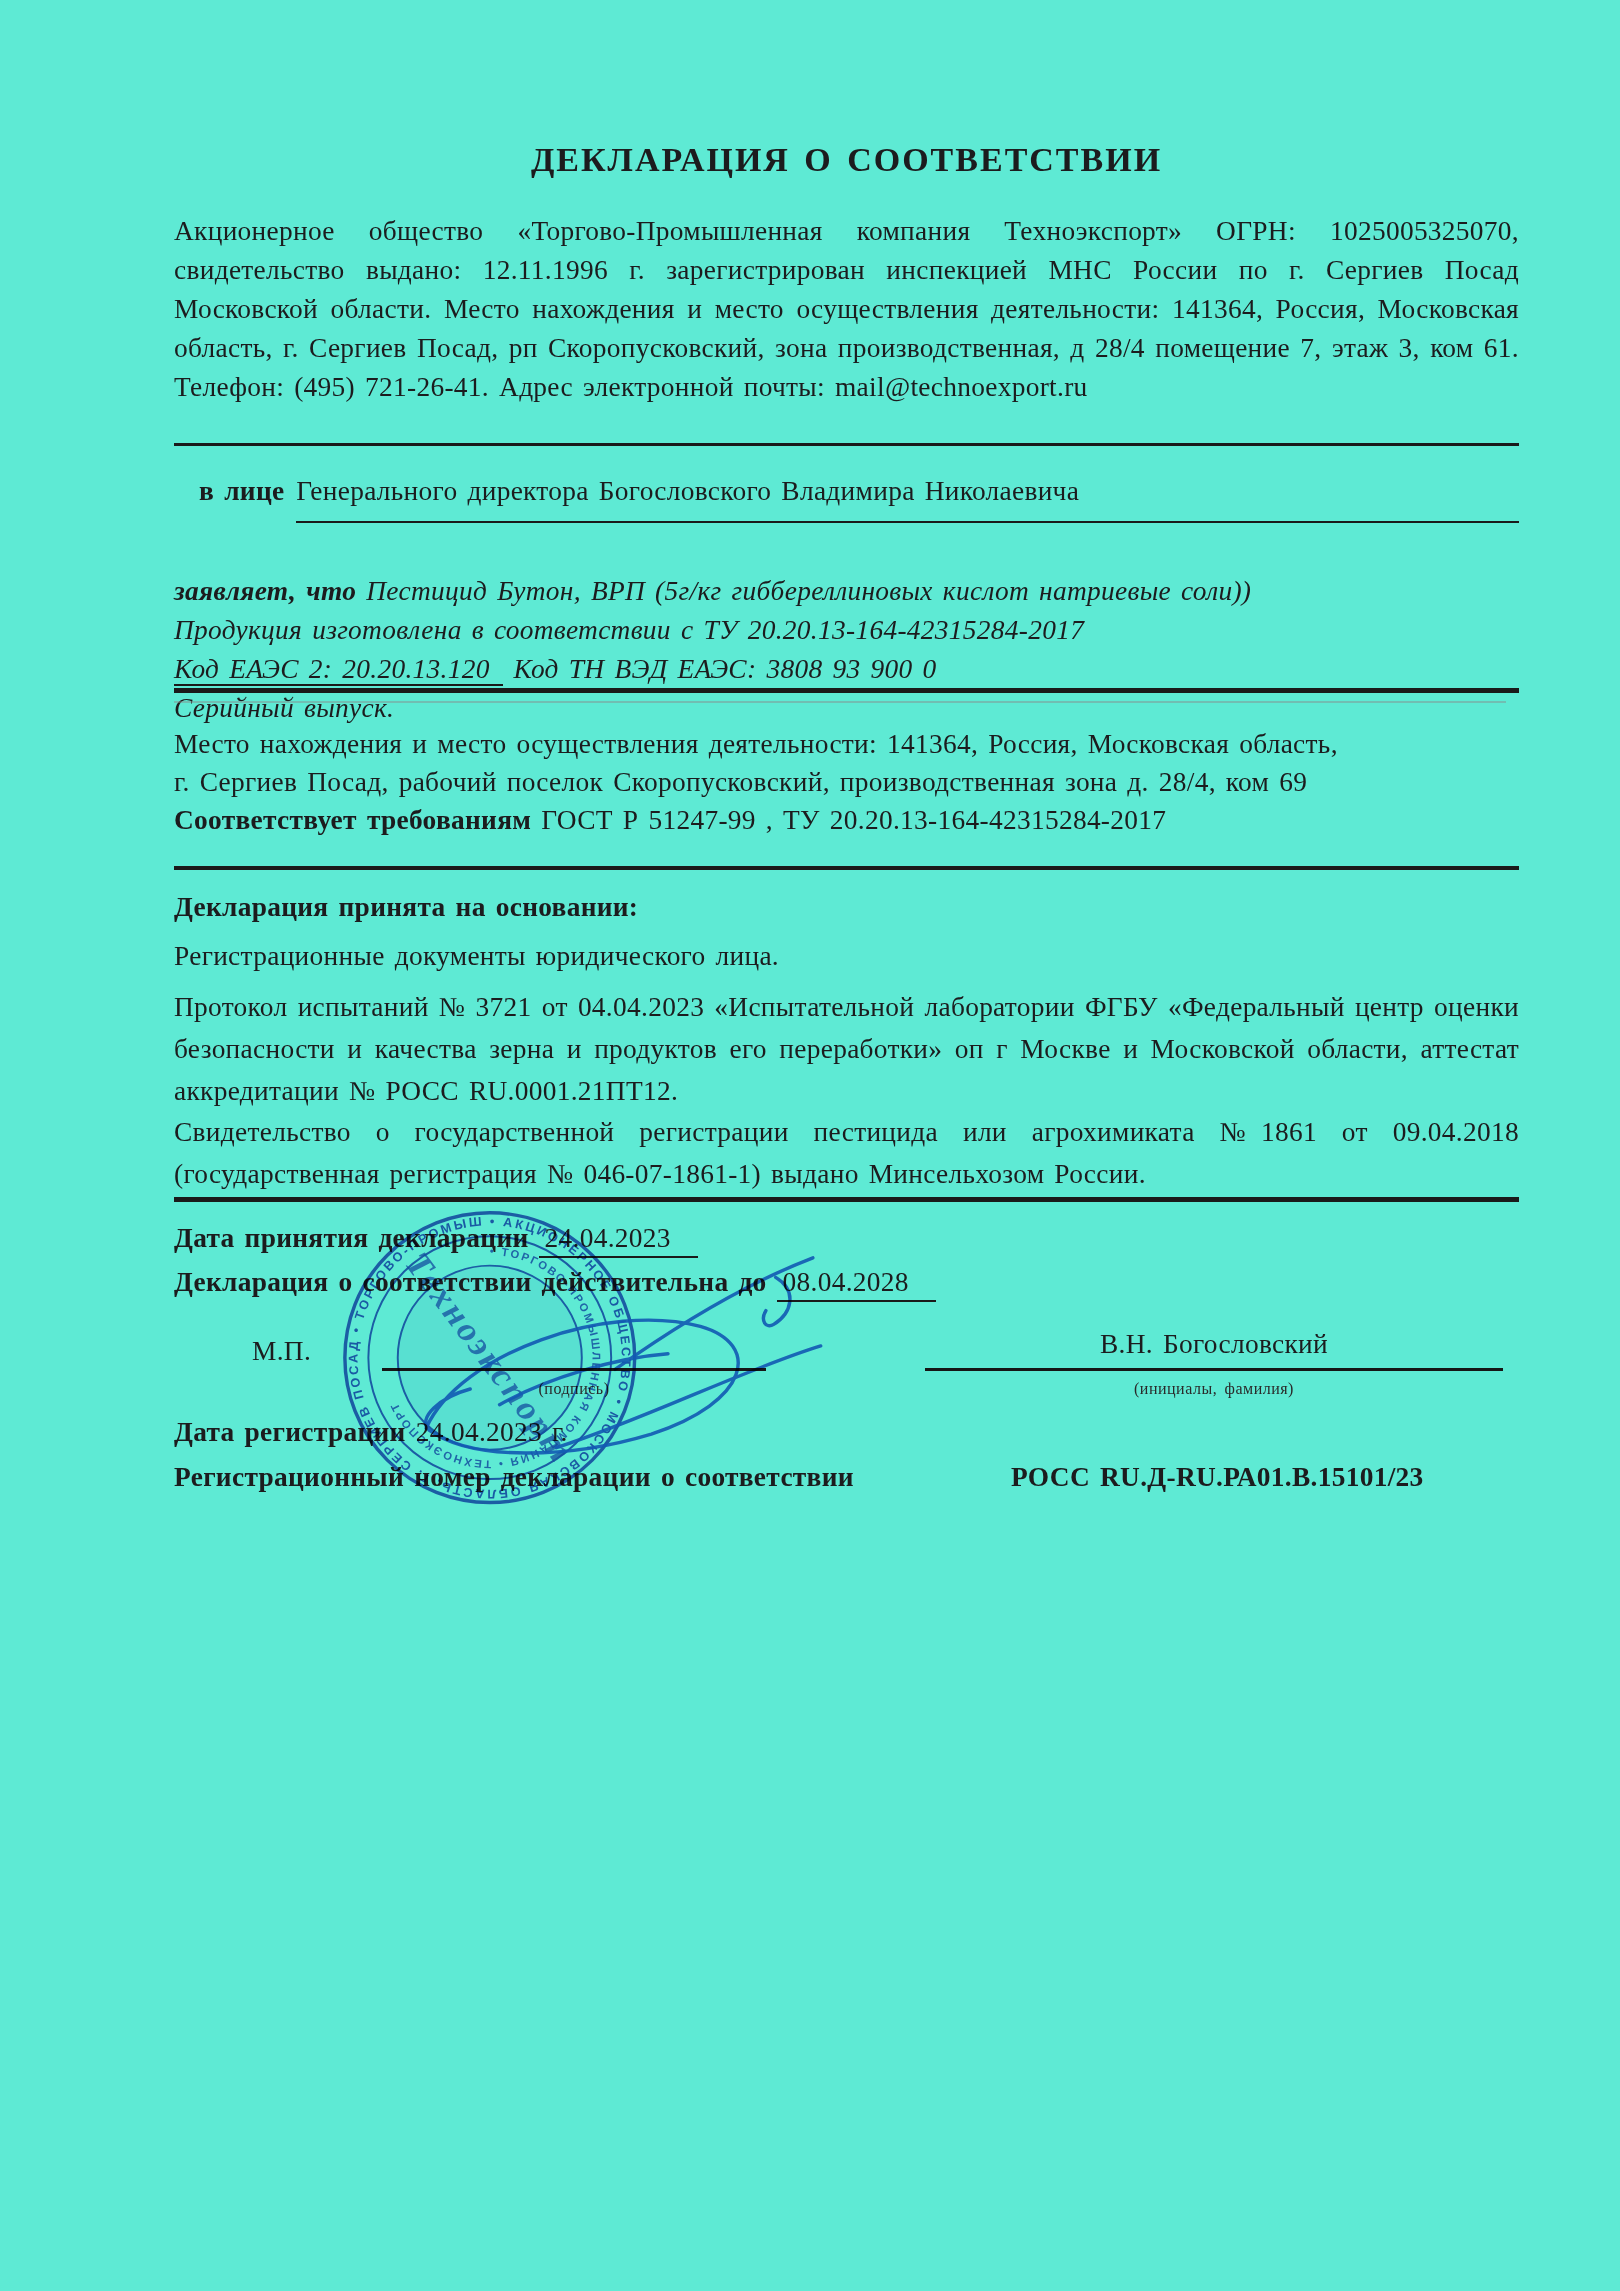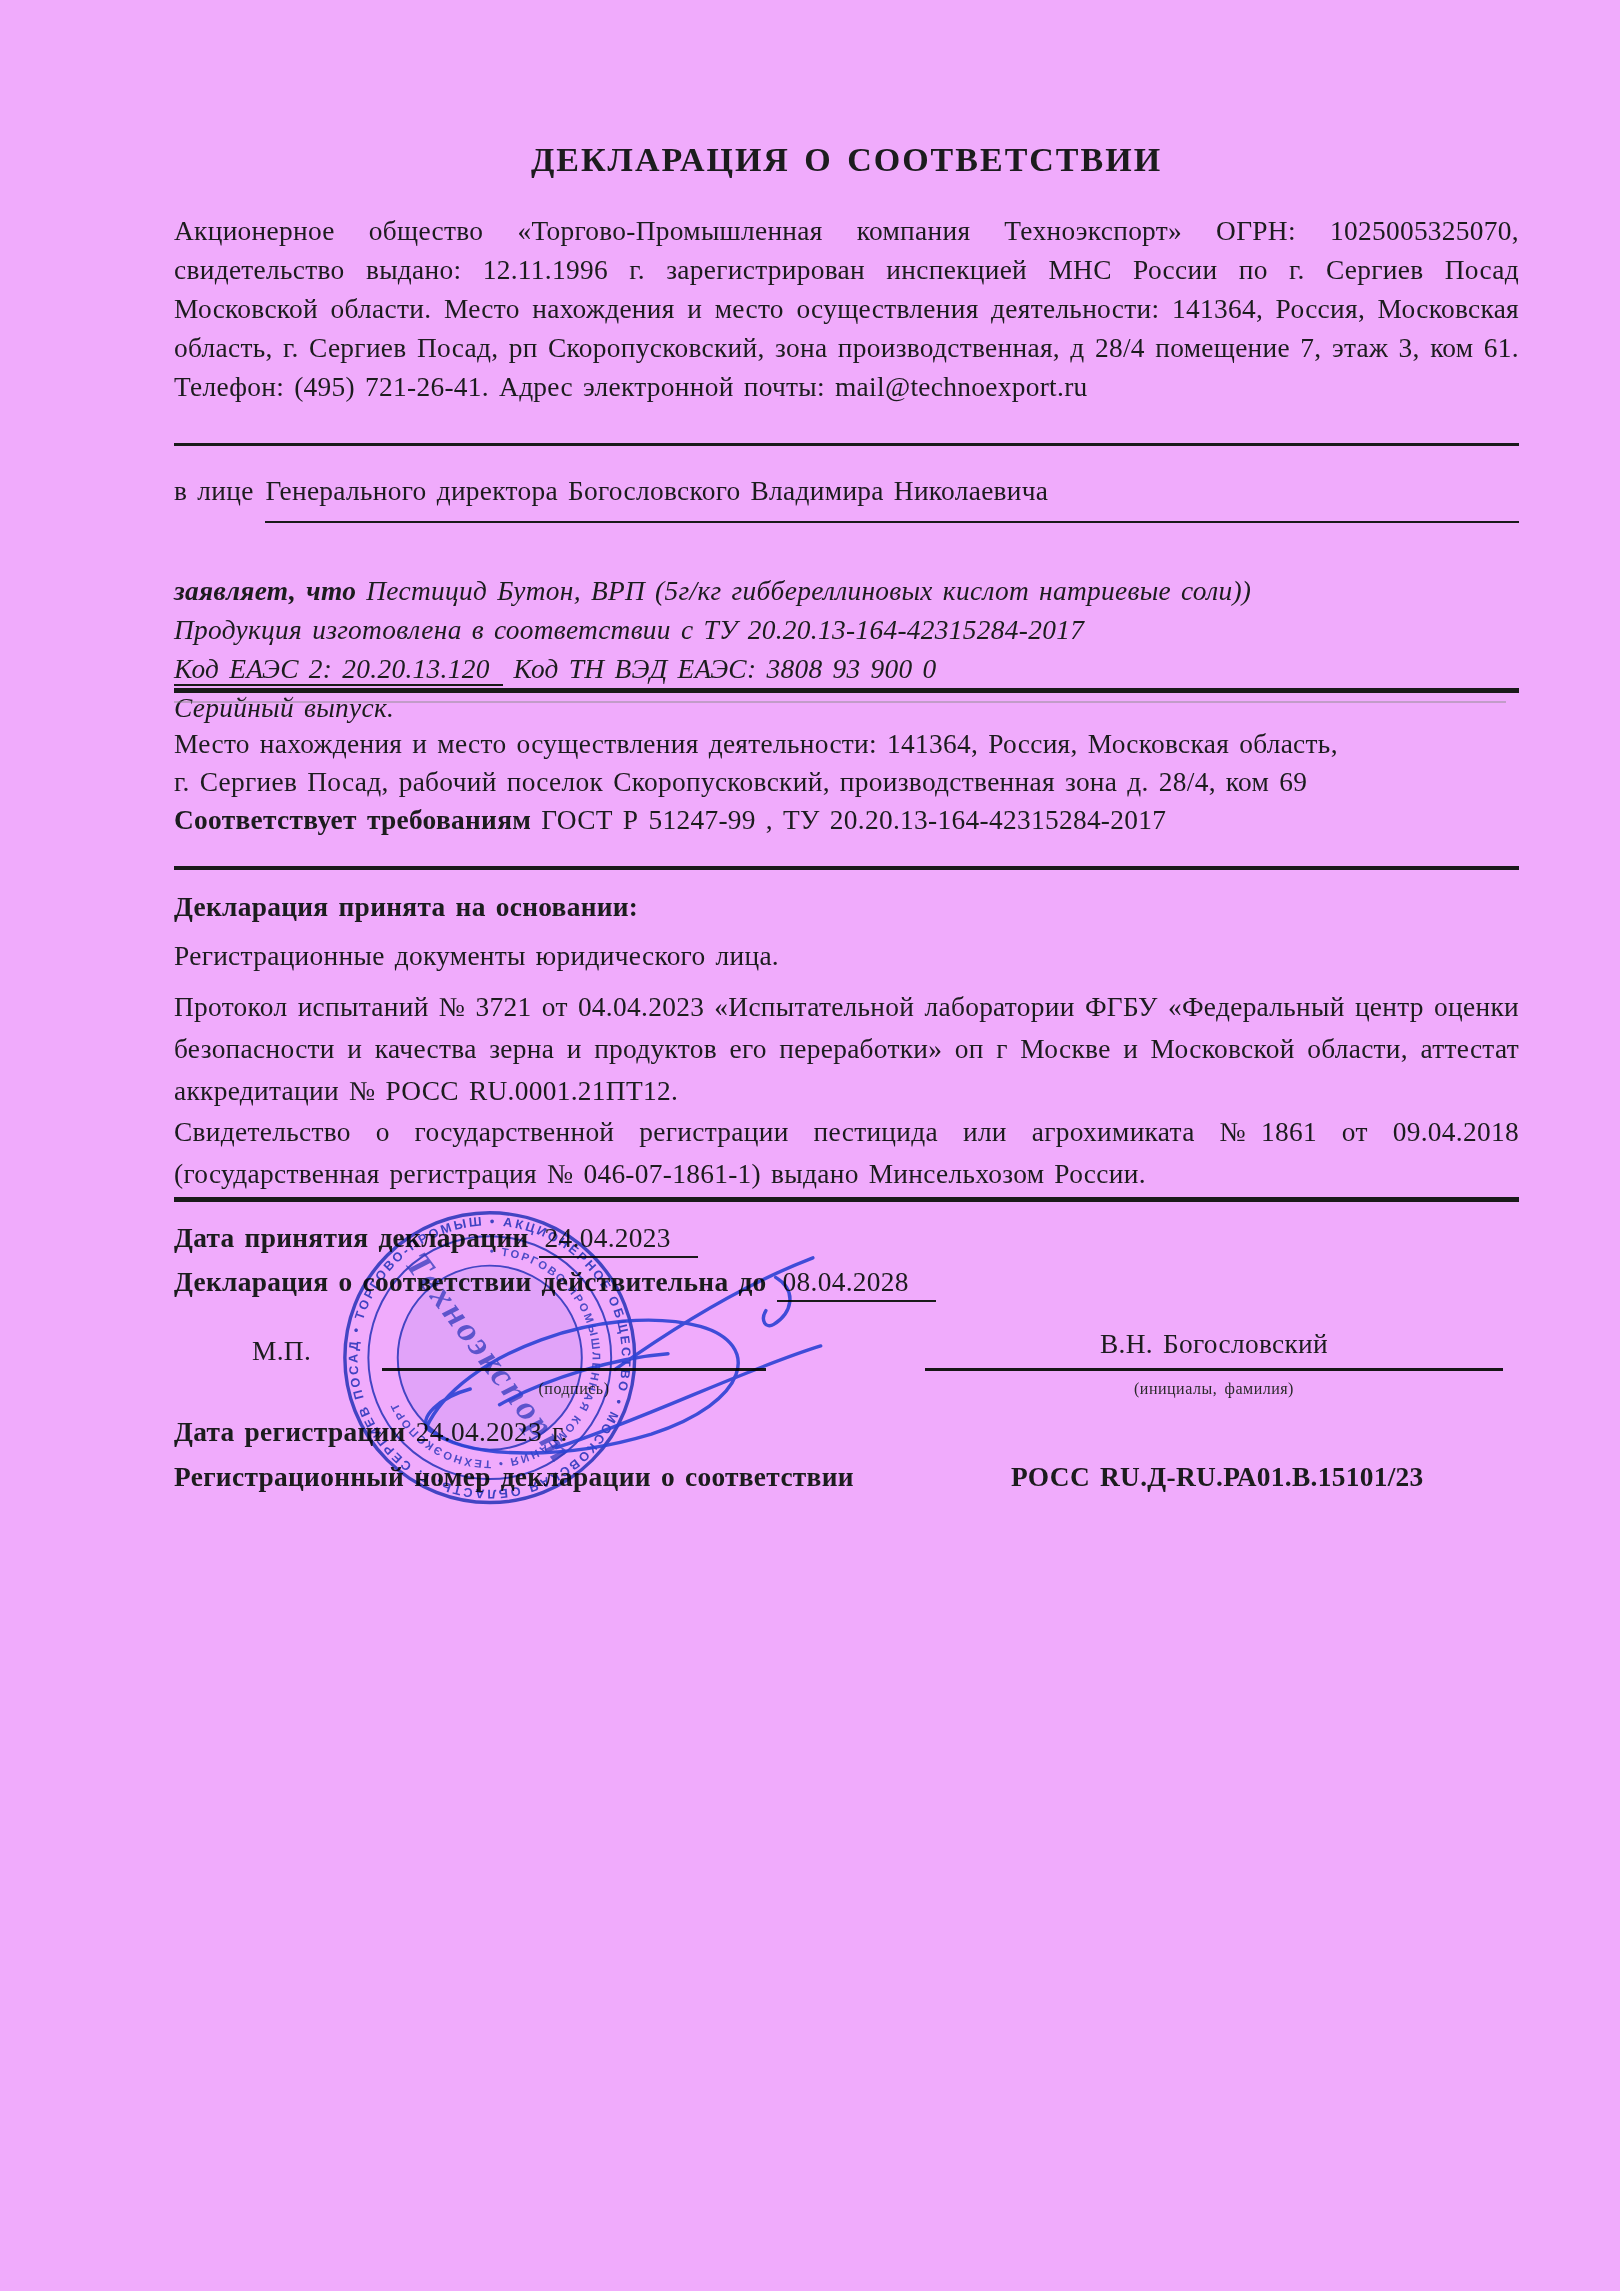--- a/index.html
+++ b/index.html
@@ -1,38 +1,38 @@
 <!DOCTYPE html>
 <html><head>
 <meta charset="utf-8">
 <style>
   html,body{margin:0;padding:0;background:#e8e8e8;}
   .page{
     position:relative;
     width:1620px;height:2292px;
-    background:#f0abfc;
+    background:#5eead4;
     overflow:hidden;
     font-family:"Liberation Serif", serif;
     color:#1c1c1e;
   }
   .doc{
     position:absolute;left:174px;top:0;width:1345px;height:100%;
     font-size:27.4px;
     word-spacing:2.9px;letter-spacing:0.3px;
   }
   .abs{position:absolute;left:0;width:100%;}
   .title{
     top:141px;text-align:center;font-weight:bold;
     font-size:34px;letter-spacing:2px;word-spacing:3.9px;
   }
   .para1{top:212px;line-height:39px;text-align:justify;}
   .rule{background:#1a1a1a;}
   .rule-1{top:443px;height:2.9px;}
   .vlitse{top:476px;display:flex;align-items:flex-start;}
-  .vlitse .lbl{font-weight:normal;white-space:nowrap;margin-right:11.8px;}
+  .vlitse .lbl{font-weight:bold;white-space:nowrap;margin-right:11.8px;margin-left:25px;}
   .vlitse .val{flex:1;border-bottom:2.9px solid #1a1a1a;padding-bottom:14px;}
   .zayav{top:572px;line-height:39px;font-style:italic;}
   .u{border-bottom:2.9px solid #1a1a1a;padding-right:13.7px;}
   .rule-2{top:688px;height:4.9px;}
   .rule-ghost{top:701px;height:2px;background:#8a8a8a;opacity:.45;width:99%;}
   .manuf{top:725px;line-height:38px;}
   .rule-3{top:866px;height:3.9px;}
   .basis-h{top:892px;font-weight:bold;}
   .basis-i1{top:941px;}
   .basis-i2{top:986px;line-height:42px;text-align:justify;}

